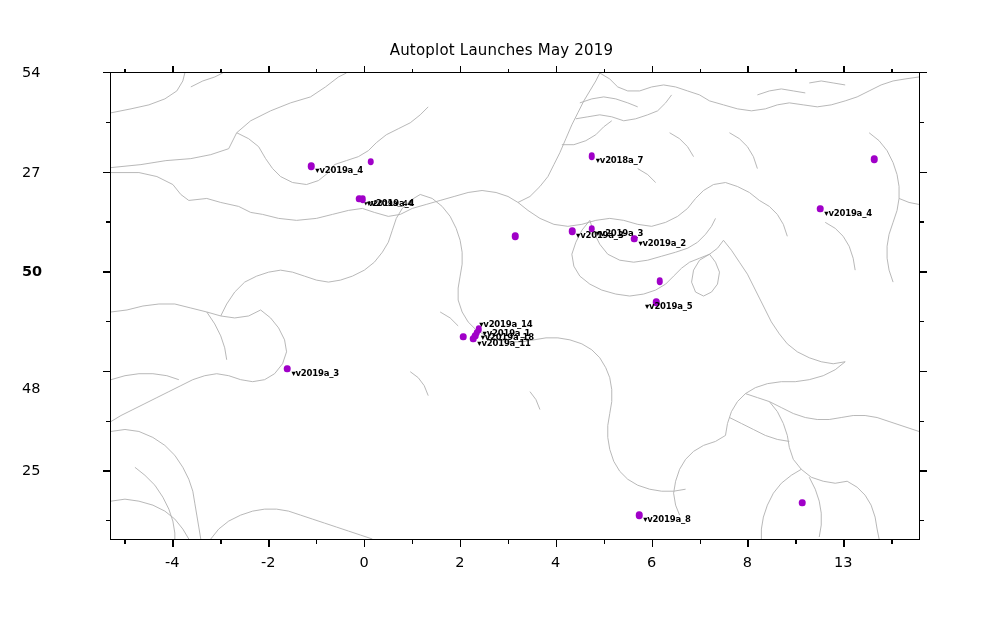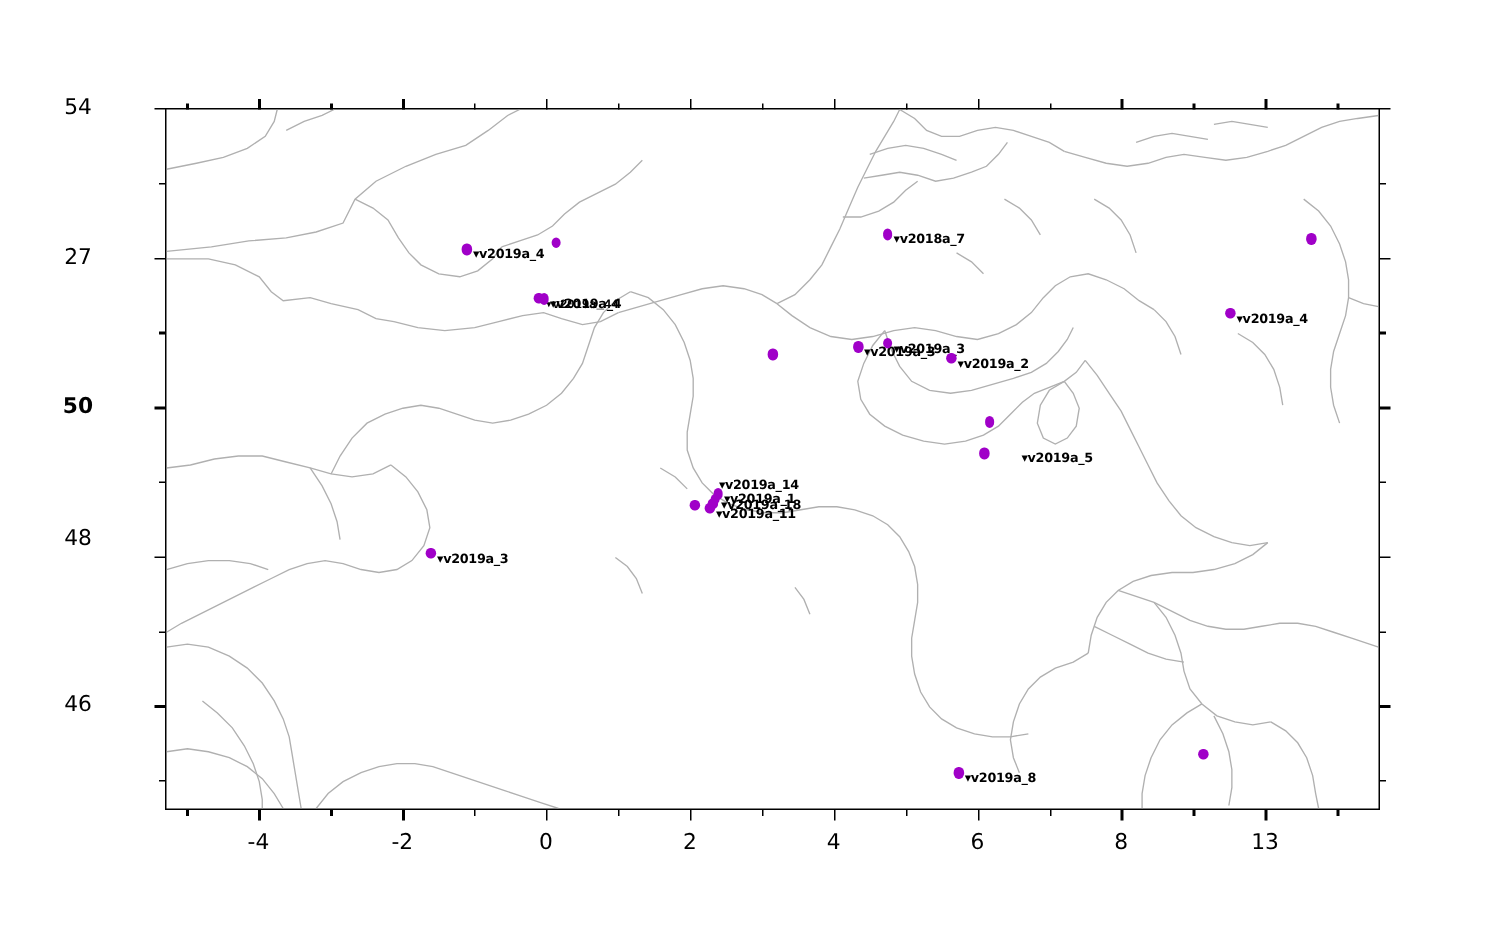--- a/index.html
+++ b/index.html
@@ -59,21 +59,21 @@
     font-size: 14.5px;
     color: #000000;
     text-align: center;
     transform: translateX(-50%);
     top: 554px;
   }
   .ticklabel-y {
     position: absolute;
     font-size: 14.5px;
     color: #000000;
-    text-align: center;
+    text-align: left;
     transform: translateY(-50%);
     right: 921px;
     width: 60px;
   }
   .marker {
     position: absolute;
     width: 6.5px;
     height: 7.5px;
     border-radius: 50%;
     transform: translate(-50%, -50%);
@@ -87,20 +87,21 @@
     font-weight: bold;
     transform: translateY(-50%);
     letter-spacing: -0.2px;
   }
 </style>
 </head>
 <body>
 
 <div id="screen">
 
+  <div id="plot-title">Autoplot Launches May 2019</div>
 
   <div id="axes-frame">
     <svg id="map-layer" viewBox="0 0 810 468" preserveAspectRatio="none">
       <g fill="none" stroke="#b0b0b0" stroke-width="0.9">
 
         <path d="M0,95 L30,92 L55,88 L80,86 L100,82 L118,76 L126,60 L140,48 L160,38 L180,30 L200,24 L215,14 L228,4 L236,0"></path>
         <path d="M0,100 L28,100 L46,104 L62,112 L70,122 L78,128 L96,126 L110,130 L128,134 L140,140 L152,142"></path>
         <path d="M126,60 L138,66 L148,74 L155,86 L162,96 L170,104 L182,110 L196,112 L208,108 L218,100 L224,92"></path>
         <path d="M152,142 L168,146 L186,148 L206,146 L222,142 L238,138 L252,136 L264,140 L278,144 L290,142 L302,136"></path>
         <path d="M224,92 L236,88 L248,84 L258,78 L266,70 L276,62 L288,56 L300,50 L310,42 L318,34"></path>
@@ -178,21 +179,21 @@
         <div class="ptlabel" style="left: 713.349px; top: 139.919px;">▾v2019a_4</div>
         <div class="marker" style="left: 461.077px; top: 158.323px; background: rgb(160, 0, 200);"></div>
         <div class="ptlabel" style="left: 465.077px; top: 162.323px;">▾v2019a_3</div>
         <div class="marker" style="left: 480.728px; top: 155.834px; background: rgb(160, 0, 200);"></div>
         <div class="ptlabel" style="left: 484.728px; top: 159.834px;">▾v2019a_3</div>
         <div class="marker" style="left: 523.385px; top: 165.791px; background: rgb(160, 0, 200);"></div>
         <div class="ptlabel" style="left: 527.385px; top: 169.791px;">▾v2019a_2</div>
         <div class="marker" style="left: 404.041px; top: 163.302px; background: rgb(160, 0, 200);"></div>
         <div class="marker" style="left: 548.787px; top: 208.111px; background: rgb(160, 0, 200);"></div>
         <div class="marker" style="left: 545.432px; top: 229.021px; background: rgb(160, 0, 200);"></div>
-        <div class="ptlabel" style="left: 570px; top: 233.021px;">▾v2019a_5</div>
+        <div class="ptlabel" style="left: 534px; top: 233.021px;">▾v2019a_5</div>
         <div class="marker" style="left: 352.278px; top: 263.872px; background: rgb(160, 0, 200);"></div>
         <div class="marker" style="left: 367.615px; top: 256.404px; background: rgb(160, 0, 200);"></div>
         <div class="ptlabel" style="left: 371.615px; top: 260.404px;">▾v2019a_1</div>
         <div class="marker" style="left: 365.698px; top: 259.889px; background: rgb(160, 0, 200);"></div>
         <div class="ptlabel" style="left: 369.698px; top: 263.889px;">▾v2019a_18</div>
         <div class="marker" style="left: 364.26px; top: 262.877px; background: rgb(160, 0, 200);"></div>
         <div class="ptlabel" style="left: 368.26px; top: 251px;">▾v2019a_14</div>
         <div class="marker" style="left: 362.343px; top: 265.864px; background: rgb(160, 0, 200);"></div>
         <div class="ptlabel" style="left: 366.343px; top: 269.864px;">▾v2019a_11</div>
         <div class="marker" style="left: 176.379px; top: 295.736px; background: rgb(160, 0, 200);"></div>
@@ -241,24 +242,24 @@
       <div class="tick-v" style="left: 603.669px; top: 540px; height: 4px;"></div>
       <div class="tick-v" style="left: 603.669px; top: 69px; height: 4px;"></div>
       <div class="tick-v" style="left: 699.527px; top: 540px; height: 4px;"></div>
       <div class="tick-v" style="left: 699.527px; top: 69px; height: 4px;"></div>
       <div class="tick-v" style="left: 795.385px; top: 540px; height: 4px;"></div>
       <div class="tick-v" style="left: 795.385px; top: 69px; height: 4px;"></div>
       <div class="tick-v" style="left: 891.243px; top: 540px; height: 4px;"></div>
       <div class="tick-v" style="left: 891.243px; top: 69px; height: 4px;"></div>
       <div class="tick-h" style="top: 470.298px; left: 103px; width: 7px;"></div>
       <div class="tick-h" style="top: 470.298px; left: 920px; width: 7px;"></div>
-      <div class="ticklabel-y" style="top: 470.298px;">46</div>
+      <div class="ticklabel-y" style="top: 470.298px;">25</div>
       <div class="tick-h" style="top: 370.723px; left: 103px; width: 7px;"></div>
       <div class="tick-h" style="top: 370.723px; left: 920px; width: 7px;"></div>
-      <div class="ticklabel-y" style="top: 359px;">48</div>
+      <div class="ticklabel-y" style="top: 388px;">48</div>
       <div class="tick-h" style="top: 271.149px; left: 103px; width: 7px;"></div>
       <div class="tick-h" style="top: 271.149px; left: 920px; width: 7px;"></div>
       <div class="ticklabel-y" style="top: 271.149px; font-weight: bold;">50</div>
       <div class="tick-h" style="top: 171.574px; left: 103px; width: 7px;"></div>
       <div class="tick-h" style="top: 171.574px; left: 920px; width: 7px;"></div>
       <div class="ticklabel-y" style="top: 171.574px;">27</div>
       <div class="tick-h" style="top: 72px; left: 103px; width: 7px;"></div>
       <div class="tick-h" style="top: 72px; left: 920px; width: 7px;"></div>
       <div class="ticklabel-y" style="top: 72px;">54</div>
       <div class="tick-h" style="top: 520.085px; left: 106px; width: 4px;"></div>

